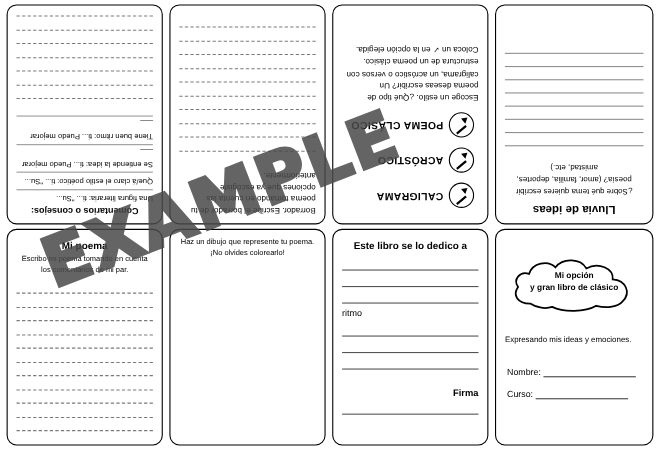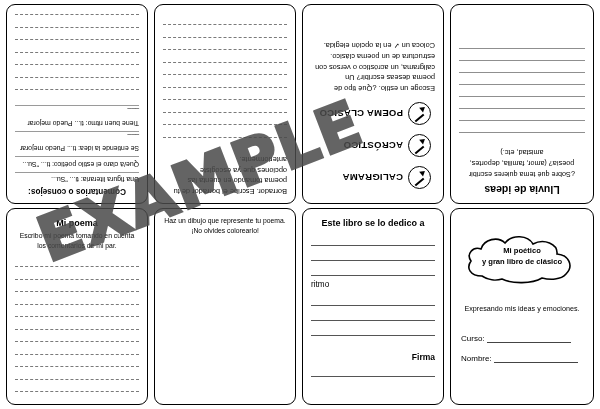--- a/index.html
+++ b/index.html
@@ -189,21 +189,21 @@
     position: absolute;
     left: 0; top: 13px;
     width: 120px;
     text-align: center;
     font-size: 7.6px;
     font-weight: bold;
     line-height: 1.5;
     color: #000;
   }
   .cover-mid {
-    text-align: center;
+    text-align: left;
     font-size: 7.2px;
     line-height: 1.5;
     margin: 16px 0 18px 0;
   }
   .cover-field {
     font-size: 8px;
     margin: 0 0 10px 2px;
   }
   .cover-field .rule {
     display: inline-block;
@@ -369,31 +369,31 @@
       </div>
     </div>
 
     <div class="panel p-bot c4">
       <div class="pad">
         <div class="cloud">
           <svg width="120" height="56" viewBox="0 0 120 56" xmlns="http://www.w3.org/2000/svg">
             <path d="M20,44 C8,44 4,36 9,29 C4,22 11,14 19,17 C22,7 36,4 43,11 C50,2 66,3 71,12 C82,6 96,12 95,22 C107,23 112,34 104,42 C99,48 88,48 80,46 C70,52 50,52 40,47 C34,49 26,48 20,44 Z" fill="none" stroke="#000" stroke-width="1.6"></path>
           </svg>
           <div class="cloud-text">
-            <div>Mi poético</div>
+            <div>Mi opción</div>
             <div>y gran libro de clásico</div>
           </div>
         </div>
         <div class="cover-mid">Expresando mis ideas y emociones.</div>
         <div class="cover-field">
+          <span>Nombre:</span>
+          <span class="rule"></span>
+        </div>
+        <div class="cover-field">
           <span>Curso:</span>
-          <span class="rule"></span>
-        </div>
-        <div class="cover-field">
-          <span>Nombre:</span>
           <span class="rule"></span>
         </div>
       </div>
     </div>
 
   </div>
 
   <div class="watermark">
     <div class="wm-text">EXAMPLE</div>
   </div>

